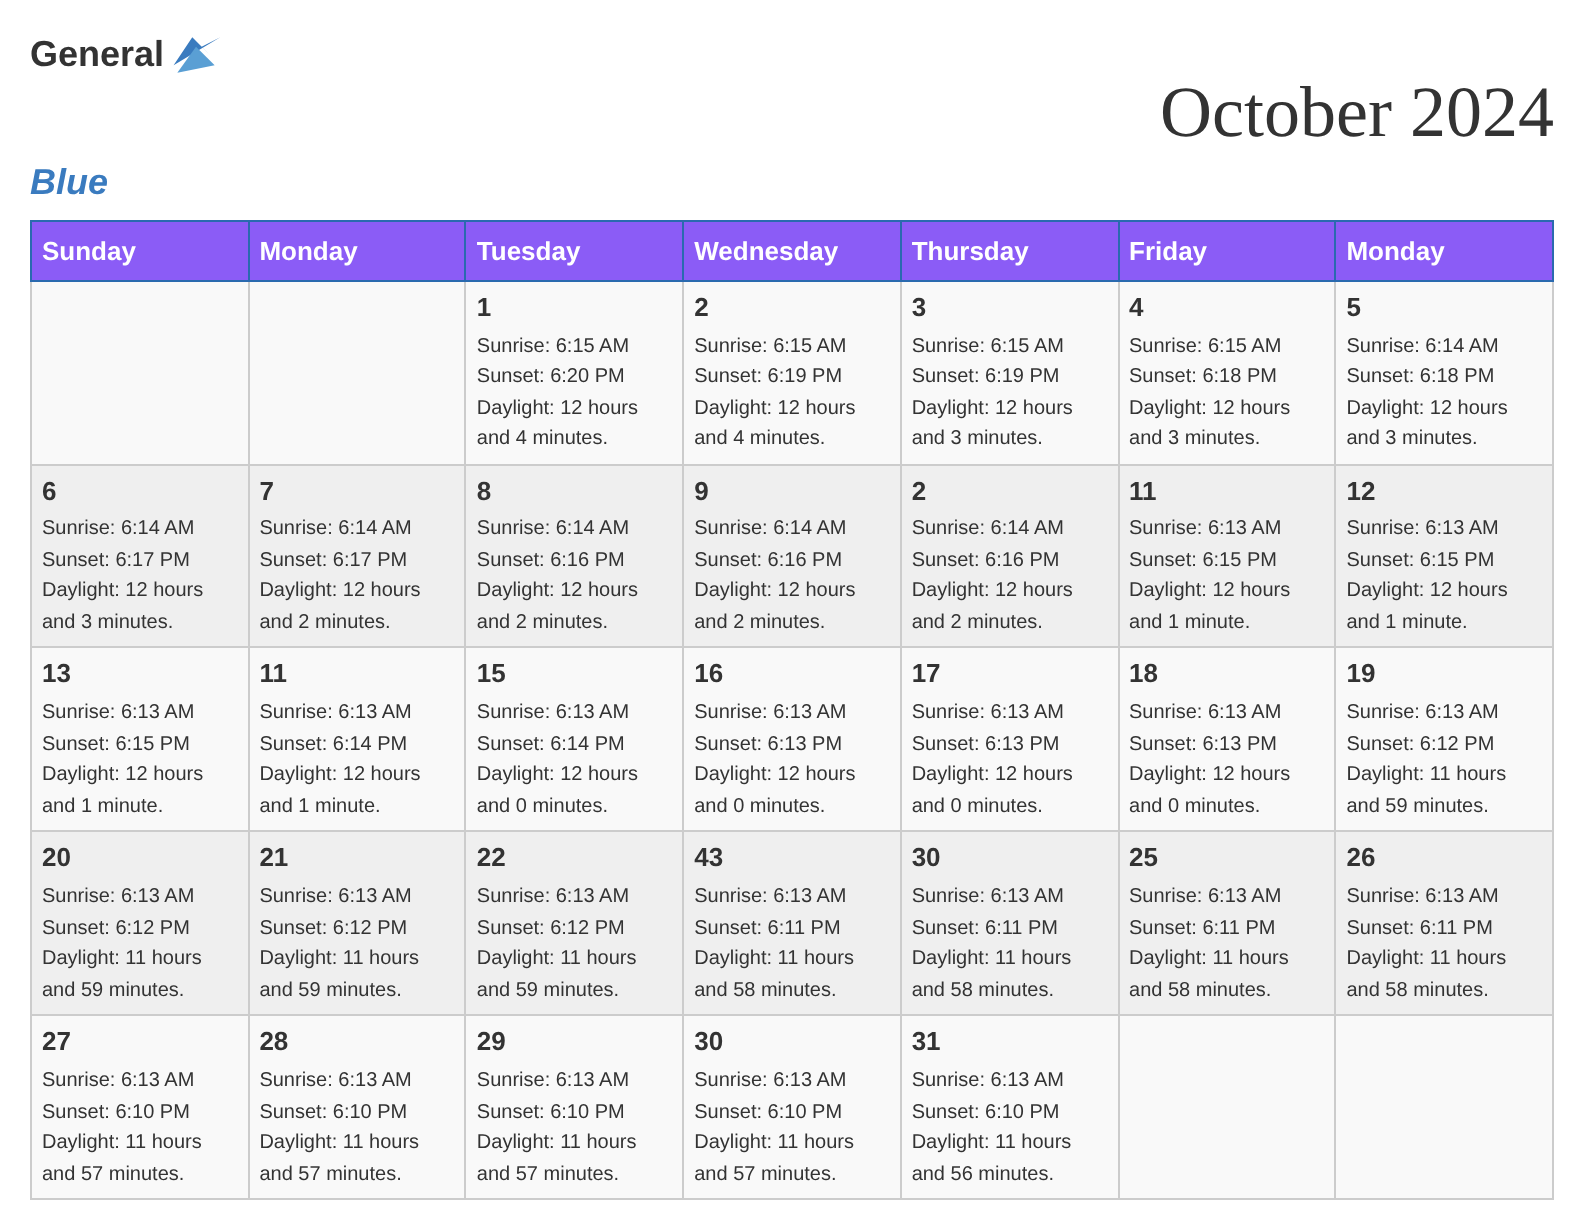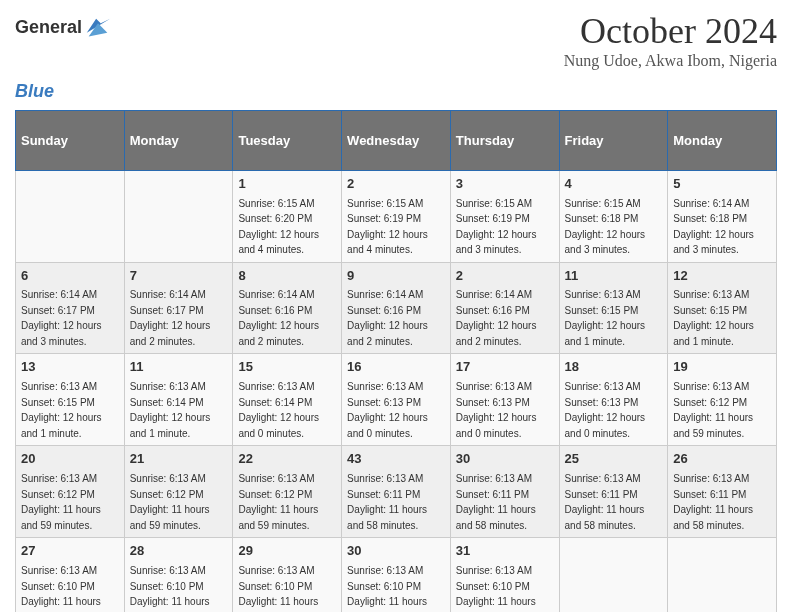--- a/index.html
+++ b/index.html
@@ -5,21 +5,21 @@
     * { box-sizing: border-box; margin: 0; padding: 0; }
     body {
       font-family: Arial, sans-serif;
       background: #fff;
       width: 792px;
       min-height: 612px;
       padding: 10px 15px 15px 15px;
     }
     .header {
       display: flex;
-      align-items: flex-start;
+      align-items: center;
       justify-content: space-between;
       margin-bottom: 8px;
     }
     .logo {
       display: flex;
       align-items: center;
       margin-top: 4px;
     }
     .logo-text {
       font-size: 18px;
@@ -44,25 +44,25 @@
     .location-title {
       font-size: 16px;
       color: #555;
     }
     table {
       width: 100%;
       border-collapse: collapse;
       font-size: 11px;
     }
     thead tr th {
-      background-color: #737373;
+      background-color: #8b5cf6;
       color: #fff;
       font-weight: bold;
       font-size: 13px;
-      padding: 22px 5px;
+      padding: 7px 5px;
       text-align: left;
       border: 1px solid #2a6aaf;
     }
     tbody tr td {
       border: 1px solid #ccc;
       vertical-align: top;
       padding: 4px 5px;
       height: 75px;
       width: 14.28%;
       color: #333;
@@ -101,21 +101,20 @@
           <polygon points="8,22 18,8 28,18" fill="#5a9fd4" transform="translate(-3,2)"></polygon>
         </svg>
       </div>
       <div style="display:flex;align-items:center;margin-top:-4px;">
         <span class="logo-text" style="color:#3a7bbf;font-style:italic;margin-top:44px;">Blue</span>
       </div>
     </div>
   </div>
   <div class="title-area">
     <div class="month-title">October 2024</div>
-    <div class="location-title">Nung Udoe, Akwa Ibom, Nigeria</div>
   </div>
 </div>
 
 <table>
   <thead>
     <tr>
     <th>Sunday</th>
         <th>Monday</th>
         <th>Tuesday</th>
         <th>Wednesday</th>

